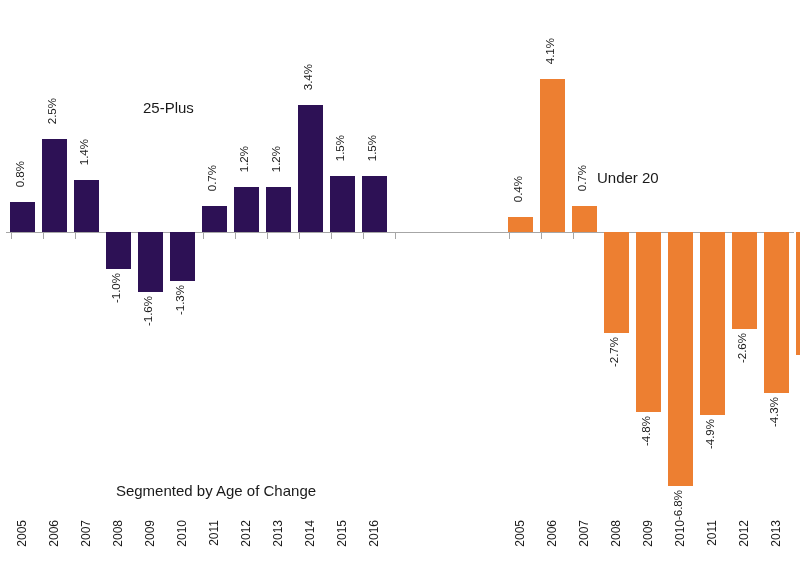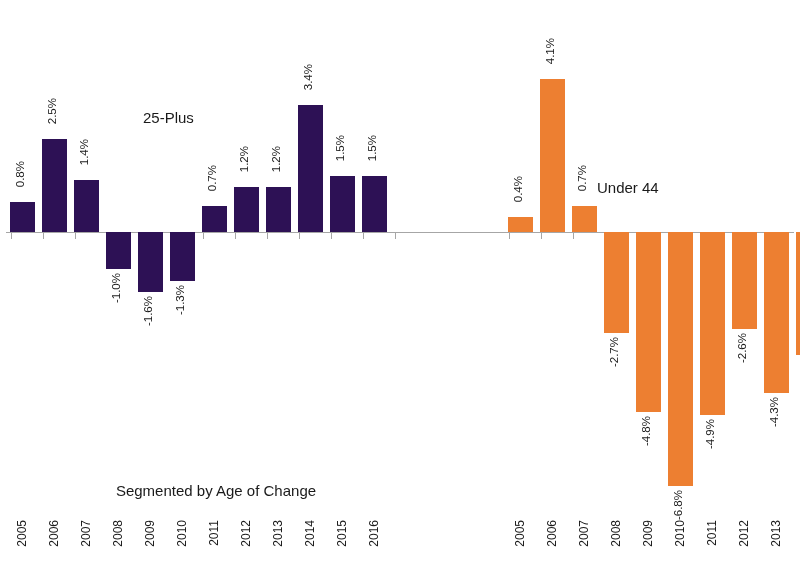--- a/index.html
+++ b/index.html
@@ -64,21 +64,20 @@
     writing-mode: vertical-rl;
     transform: rotate(180deg);
     line-height: 1;
   }
   .series-label {
     position: absolute;
     font-size: 15px;
     color: #1a1a1a;
     white-space: nowrap;
     font-family: "Liberation Sans", sans-serif;
-    margin-top: 10px;
   }
   .chart-title {
     position: absolute;
     font-size: 15px;
     color: #1a1a1a;
     text-align: center;
     line-height: 19px;
     white-space: nowrap;
   }
 </style>
@@ -181,18 +180,18 @@
         <div class="cat-label" style="left: 610px; top: 520px;">2008</div>
         <div class="cat-label" style="left: 642px; top: 520px;">2009</div>
         <div class="cat-label" style="left: 674px; top: 520px;">2010</div>
         <div class="cat-label" style="left: 706px; top: 520px;">2011</div>
         <div class="cat-label" style="left: 738px; top: 520px;">2012</div>
         <div class="cat-label" style="left: 770px; top: 520px;">2013</div>
       </div>
 
     <div class="series-label" style="left:143px; top:99px;">25-Plus</div>
 
-    <div class="series-label" style="left:597px; top:169px;">Under 44</div>
+    <div class="series-label" style="left:597px; top:169px;">Under 20</div>
 
     <div class="chart-title" style="left: 0px; top: 481px; width: 432px; text-align: center;">Segmented by Age of Change</div>
 
   </div>
 </div>
 
 </body></html>

